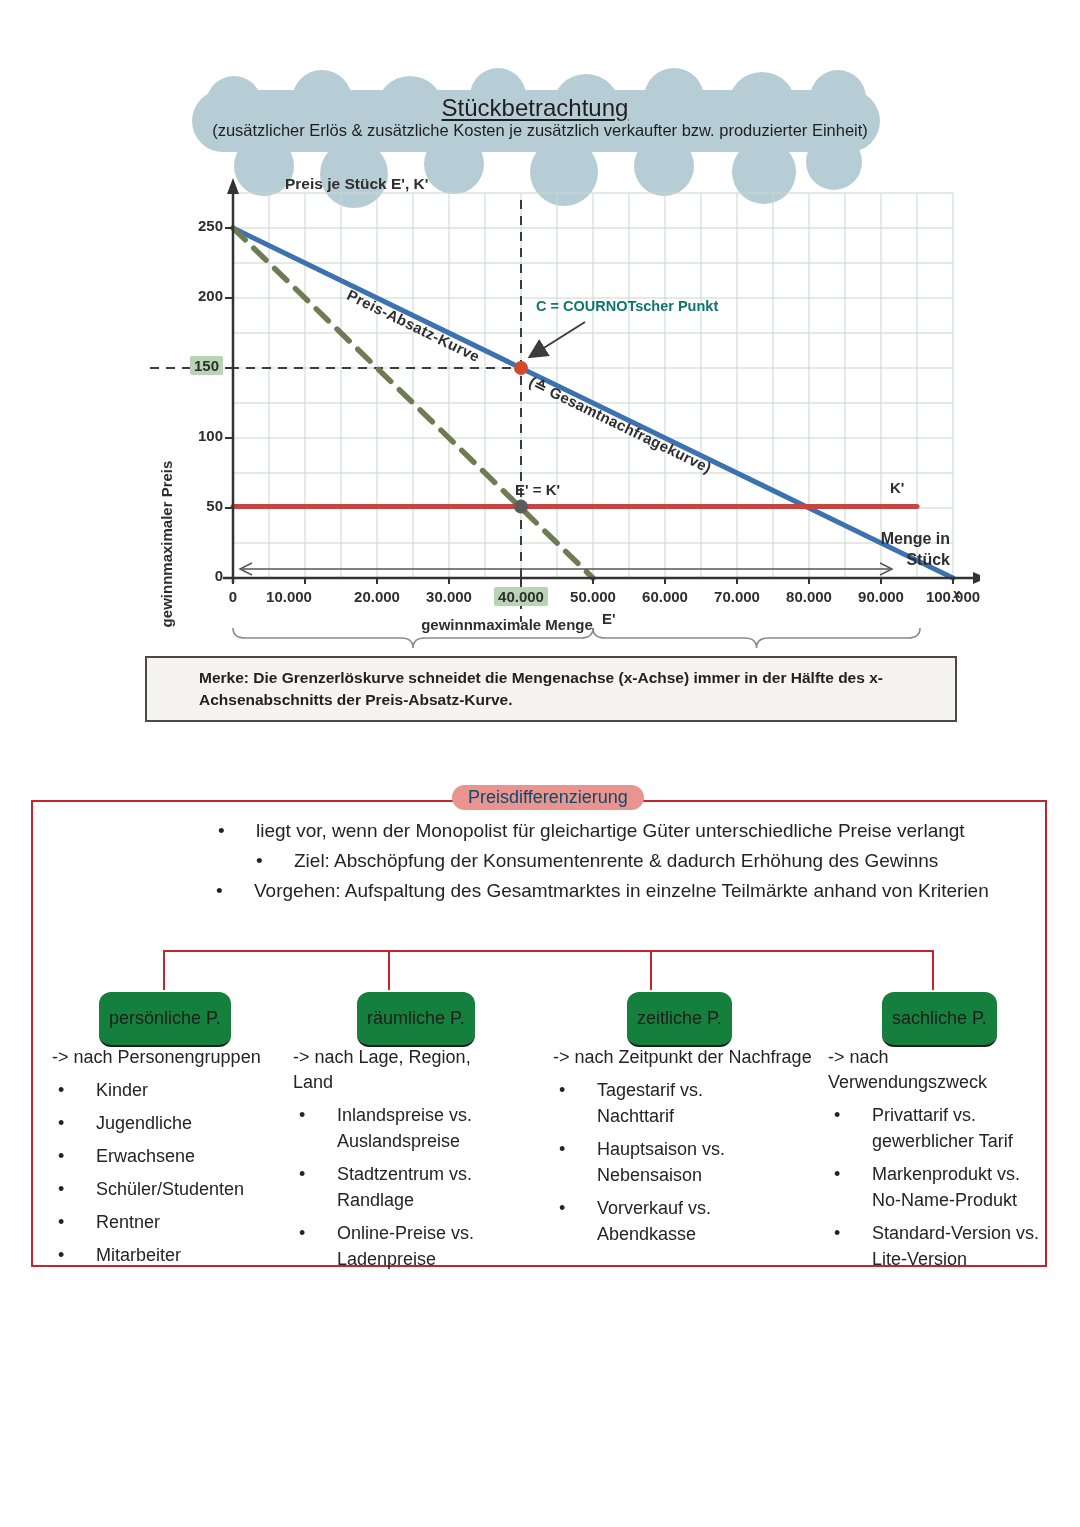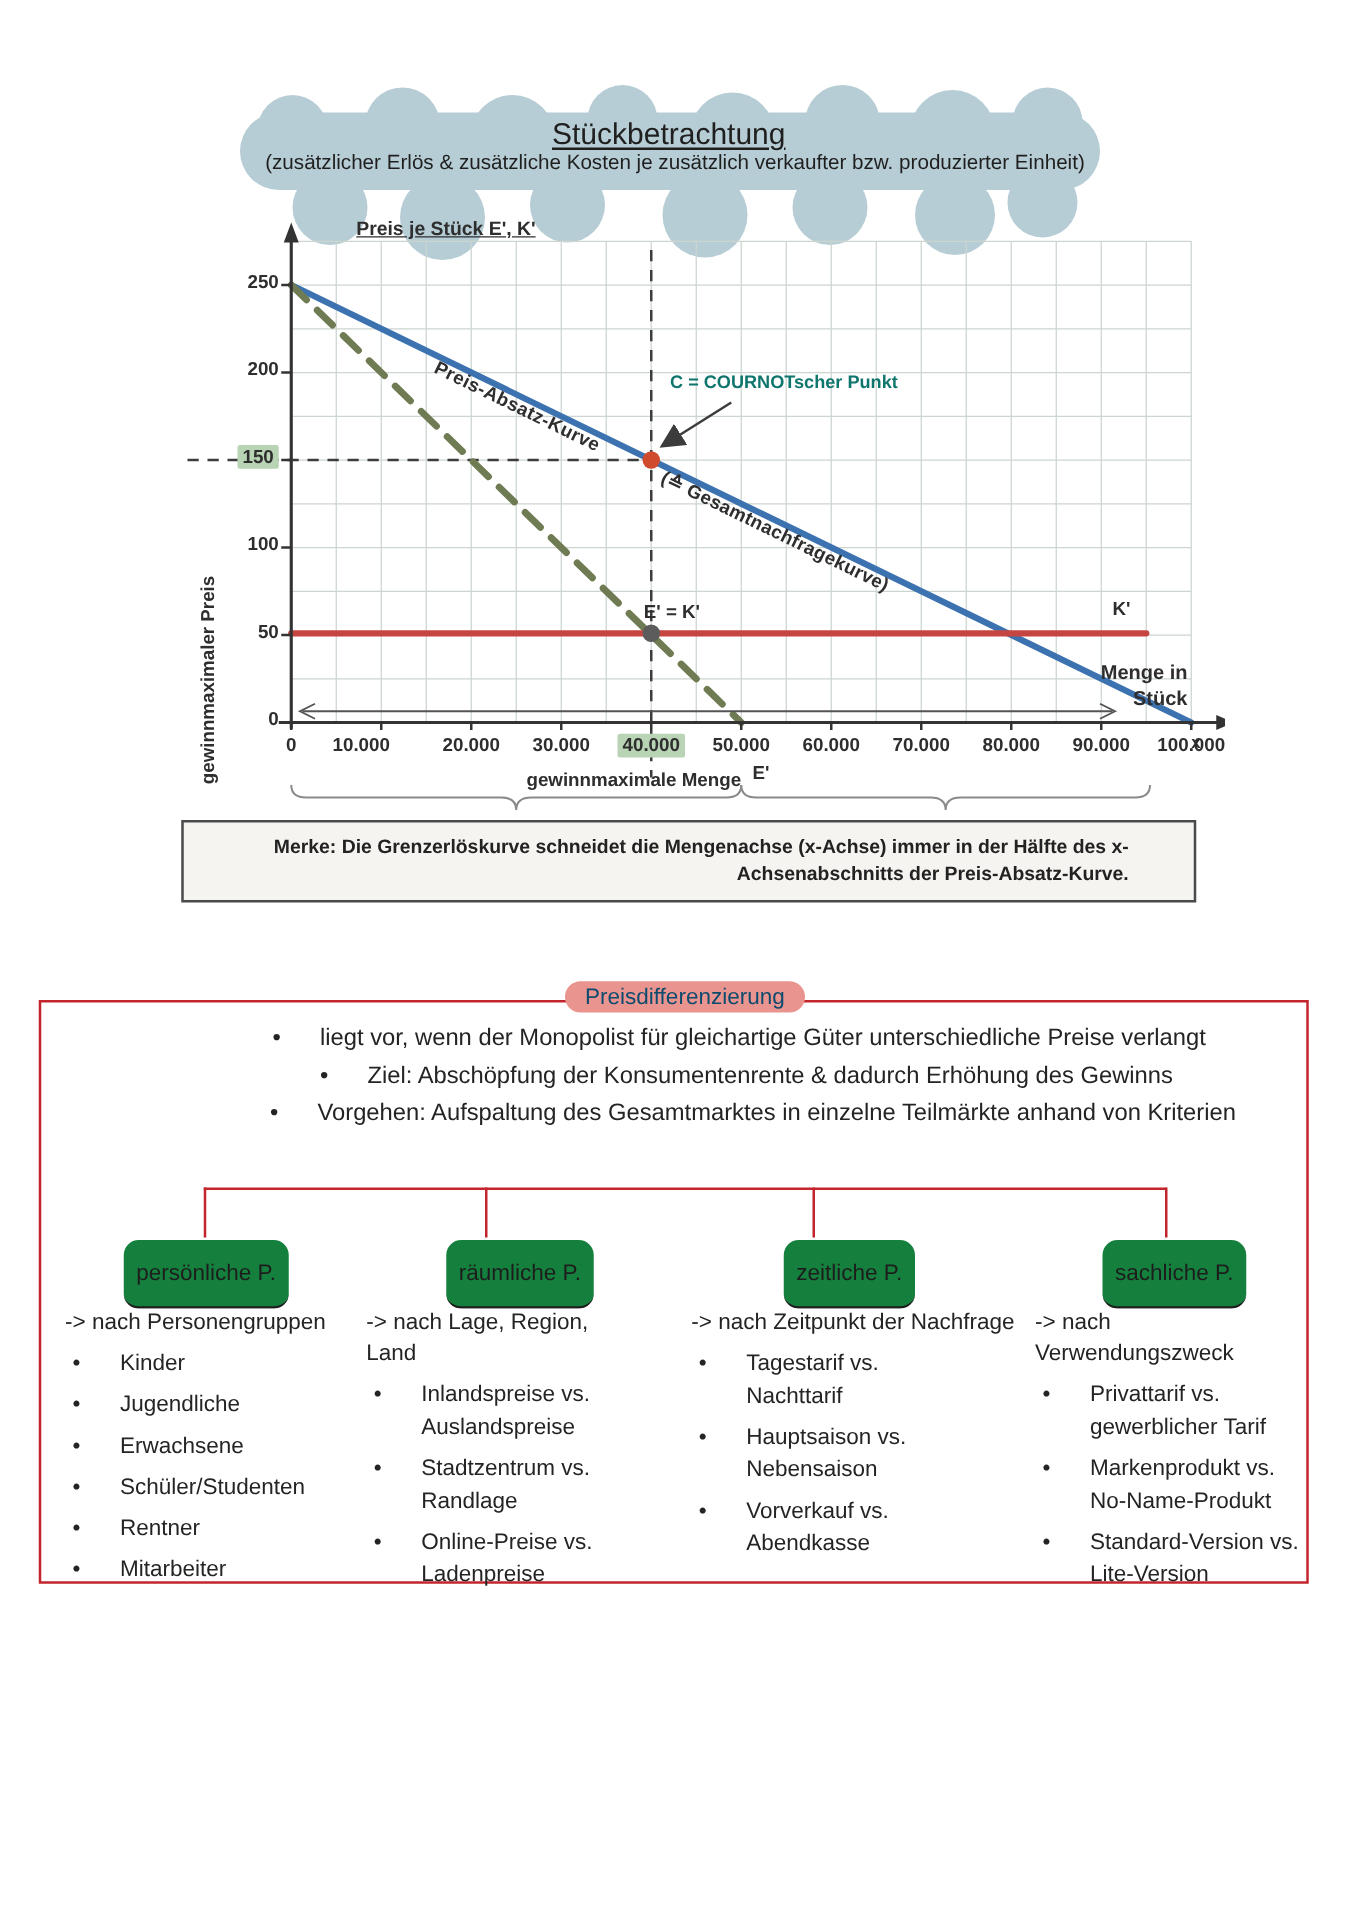--- a/index.html
+++ b/index.html
@@ -14,40 +14,40 @@
                30px 62px 0 2px #b7cdd5,120px 70px 0 6px #b7cdd5,220px 60px 0 2px #b7cdd5,
                330px 68px 0 6px #b7cdd5,430px 62px 0 2px #b7cdd5,530px 68px 0 4px #b7cdd5,600px 58px 0 0 #b7cdd5;}
   .title{position:absolute;left:190px;top:94px;width:690px;text-align:center;font-size:24px;color:#1f1f1f;
          text-decoration:underline;text-decoration-thickness:1.5px;text-underline-offset:3px;z-index:3;}
   .subtitle{position:absolute;left:140px;top:121px;width:800px;text-align:center;font-size:16.5px;color:#1f1f1f;z-index:3;}
 
   
   .chart{position:absolute;left:140px;top:170px;width:840px;height:510px;}
   .chart svg{position:absolute;left:0;top:0;}
   .clabel{position:absolute;font-weight:bold;color:#2e2e2e;}
-  .ct{left:145px;top:5px;font-size:15.5px;text-decoration:underline;}
+  .ct{left:145px;top:5px;font-size:15.5px;}
   .ylab{left:18px;top:462px;width:176px;font-size:15px;transform:rotate(-90deg);transform-origin:0 0;text-align:center;}
   .pak{left:212px;top:116px;font-size:15px;transform:rotate(26deg);transform-origin:0 0;letter-spacing:.4px;}
   .gnk{left:394px;top:203px;font-size:15px;transform:rotate(26deg);transform-origin:0 0;letter-spacing:.3px;}
   .cournot{left:396px;top:128px;font-size:14.5px;color:#0f766e;}
   .ek{left:375px;top:311px;font-size:15px;}
   .klab{left:750px;top:309px;font-size:15px;}
   .xlab{left:718px;top:358px;width:92px;text-align:right;font-size:16px;line-height:21px;}
   .xsym{left:813px;top:416px;font-size:13.5px;}
   .gmm{left:227px;top:446px;width:280px;text-align:center;font-size:15px;}
   .elab{left:462px;top:440px;font-size:15px;}
   .xtick,.ytick{position:absolute;font-weight:bold;font-size:15px;color:#2e2e2e;}
   .xtick{width:84px;text-align:center;}
   .ytick{text-align:right;}
   .hlbg{background:#b9d3b5;padding:1px 4px;border-radius:2px;}
 
   
   .merke{position:absolute;left:145px;top:656px;width:812px;height:66px;border:2px solid #4a4a4a;
          background:#f6f4f1;box-sizing:border-box;display:flex;align-items:center;justify-content:center;}
-  .merke span{display:block;padding:0 52px;text-align:right;font-weight:bold;font-size:15.5px;line-height:22px;color:#222;}
+  .merke span{display:block;padding:0 52px;text-align:left;font-weight:bold;font-size:15.5px;line-height:22px;color:#222;}
 
   
   .pdbox{position:absolute;left:31px;top:800px;width:1016px;height:467px;border:2px solid #c2262c;box-sizing:border-box;}
   .pdpill{position:absolute;left:452px;top:785px;padding:2px 16px;background:#e9948e;border-radius:14px;
           font-size:18px;color:#0c4a6e;z-index:2;}
   .pdb{position:absolute;font-size:19px;color:#242424;padding-left:38px;}
   .pdb::before{content:"\2022";position:absolute;left:0;top:0;}
   .pdb1{left:218px;top:820px;}
   .pdb2{left:256px;top:850px;}
   .pdb3{left:216px;top:880px;}

